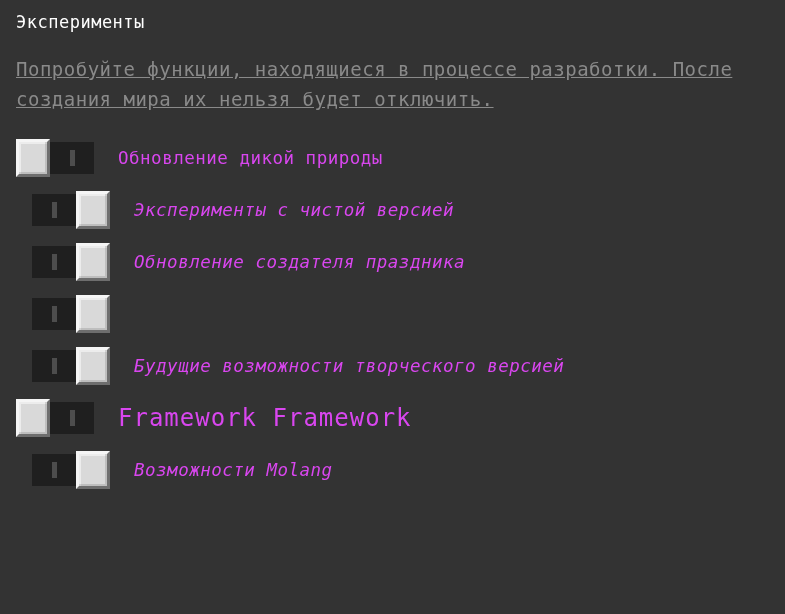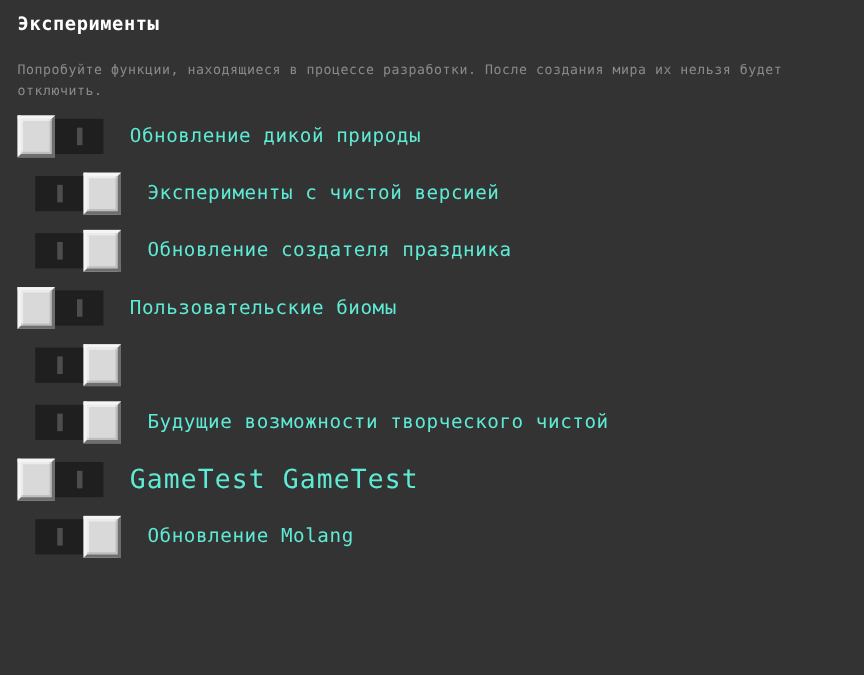--- a/index.html
+++ b/index.html
@@ -9,37 +9,37 @@
     font-family: "Lucida Console", Monaco, monospace;
     color: #e8e8e8;
     padding: 12px 16px;
     overflow: hidden;
   }
   .section-title {
     color: #ffffff;
     font-size: 17px;
     letter-spacing: 0.5px;
     margin-bottom: 22px;
-    font-weight: bold;
   }
   .section-desc {
     color: #8a8a8a;
-    font-size: 12px;
+    font-size: 19px;
     line-height: 1.6;
     letter-spacing: 0.5px;
-    margin-bottom: 13px;
+    margin-bottom: 24px;
     max-width: 740px;
+    text-decoration: underline;
   }
   .options { display: flex; flex-direction: column; gap: 14px; }
   .option-row {
     display: flex;
     align-items: center;
     gap: 24px;
   }
-  .option-row.indented { padding-left: 16px; }
+  .option-row.indented { padding-left: 16px; font-style: italic; }
   .toggle {
     width: 78px;
     height: 38px;
     position: relative;
     flex-shrink: 0;
   }
   
   .toggle-track {
     position: absolute;
     top: 3px; bottom: 3px;
@@ -63,21 +63,21 @@
     width: 34px;
     background: #d9d9d9;
     border: 3px solid;
     border-color: #f5f5f5 #6e6e6e #6e6e6e #f5f5f5;
     box-shadow: inset -2px -2px 0 rgba(0,0,0,0.12), inset 2px 2px 0 rgba(255,255,255,0.5);
   }
   .toggle.off .toggle-knob { left: 0; }
   .toggle.on  .toggle-knob { right: 0; }
 
   .option-label {
-    color: #5eead4;
+    color: #d946ef;
     font-size: 17.5px;
     letter-spacing: 0.5px;
   }
   .option-label.big {
     font-size: 24px;
     letter-spacing: 1px;
   }
 </style>
 </head>
 <body>
@@ -106,57 +106,48 @@
     </div>
     <div class="option-row indented">
       <div class="toggle on">
         <div class="toggle-track">
           <div class="tick"></div>
         </div>
         <div class="toggle-knob"></div>
       </div>
       <div class="option-label">Обновление создателя праздника</div>
     </div>
-    <div class="option-row">
-      <div class="toggle off">
-        <div class="toggle-track">
-          <div class="tick"></div>
-        </div>
-        <div class="toggle-knob"></div>
-      </div>
-      <div class="option-label">Пользовательские биомы</div>
-    </div>
     <div class="option-row indented">
       <div class="toggle on">
         <div class="toggle-track">
           <div class="tick"></div>
         </div>
         <div class="toggle-knob"></div>
       </div>
     </div>
     <div class="option-row indented">
       <div class="toggle on">
         <div class="toggle-track">
           <div class="tick"></div>
         </div>
         <div class="toggle-knob"></div>
       </div>
-      <div class="option-label">Будущие возможности творческого чистой</div>
+      <div class="option-label">Будущие возможности творческого версией</div>
     </div>
     <div class="option-row">
       <div class="toggle off">
         <div class="toggle-track">
           <div class="tick"></div>
         </div>
         <div class="toggle-knob"></div>
       </div>
-      <div class="option-label big">GameTest GameTest</div>
+      <div class="option-label big">Framework Framework</div>
     </div>
     <div class="option-row indented">
       <div class="toggle on">
         <div class="toggle-track">
           <div class="tick"></div>
         </div>
         <div class="toggle-knob"></div>
       </div>
-      <div class="option-label">Обновление Molang</div>
+      <div class="option-label">Возможности Molang</div>
     </div>
   </div>
 
 </body></html>

